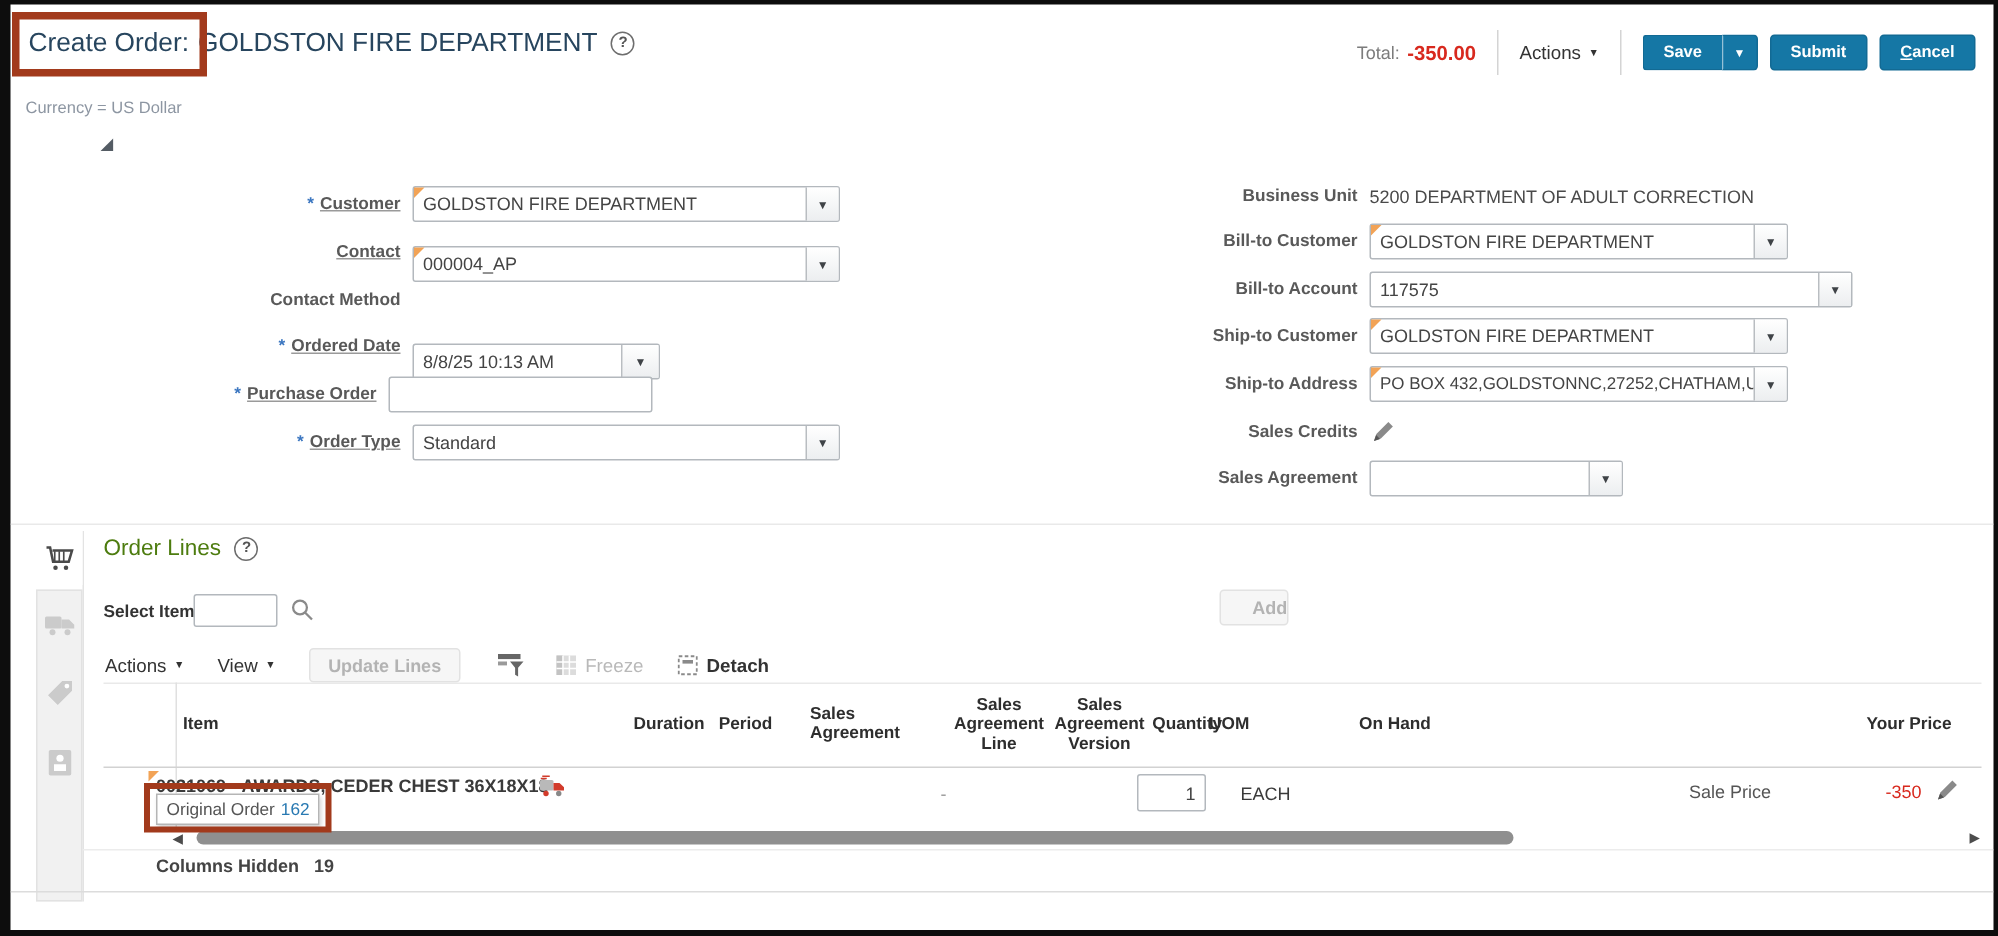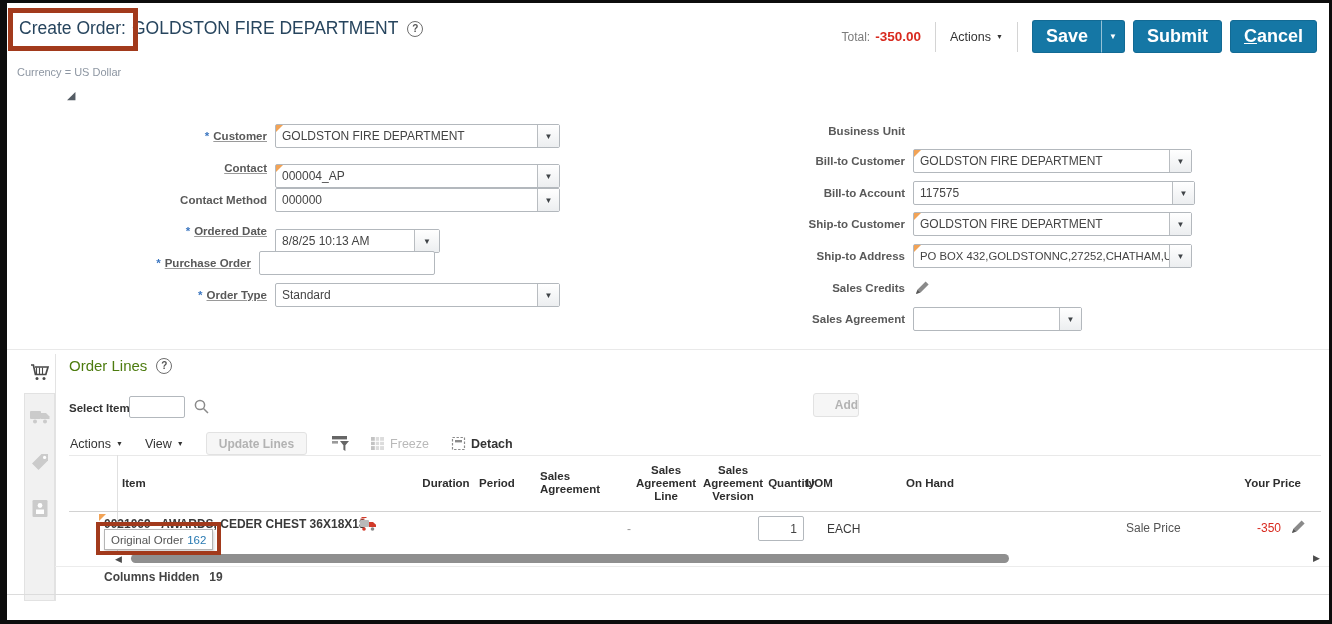--- a/index.html
+++ b/index.html
@@ -18,21 +18,21 @@
     width:16px; height:16px; border:1.4px solid #6e6e6e; border-radius:50%;
     color:#555; font-size:10px; font-weight:bold; margin-left:9px; }
   .help-icon::before { content:"?"; }
   .hdr-right { display:flex; align-items:center; }
   .total-label { font-size:12px; color:#7c7c7c; margin-right:5px; }
   .total-value { font-size:13.5px; color:#d8291e; font-weight:bold; }
   .vsep { width:1px; height:30px; background:#d4d4d4; margin:0 14px; }
   .menu-btn { font-size:12.5px; color:#333; display:flex; align-items:center; cursor:pointer; }
   .caret::after { content:"▼"; font-size:7px; margin-left:5px; color:#333; }
   .btn { display:inline-block; background:#1577a5; color:#fff; font-weight:bold;
-    font-size:18px; padding:5px 13px; border-radius:3px; border:1px solid #126a94;
+    font-size:11px; padding:5px 13px; border-radius:3px; border:1px solid #126a94;
     cursor:pointer; }
   .btn-cancel::first-letter { text-decoration:underline; }
   .save-split { display:flex; }
   .save-main { border-radius:3px 0 0 3px; border-right:none; }
   .save-arrow { background:#1577a5; border:1px solid #126a94; border-left:1px solid rgba(255,255,255,.55);
     border-radius:0 3px 3px 0; width:24px; display:flex; align-items:center; justify-content:center;
     color:#fff; font-size:8px; cursor:pointer; }
   .save-arrow::before { content:"▼"; }
   .currency-note { font-size:11px; color:#8d96a2; }
   .collapse-tri { font-size:11px; color:#545c64; cursor:pointer; }
@@ -134,24 +134,20 @@
       </label>
     <div class="sel corner" style="width:285px;margin-top:16px;">
       <span class="val">000004_AP</span>
       <span class="dd"></span>
     </div>
   </div>
   <div class="frow" style="left:40px; top:185px;">
     <label class="flabel lw-left">
         <span class="ltext">Contact Method</span>
       </label>
-    <div class="sel" style="width:285px;">
-      <span class="val">000000</span>
-      <span class="dd"></span>
-    </div>
   </div>
   <div class="frow" style="left:40px; top:216px;">
     <label class="flabel lw-left">
         <span class="ast"></span>
         <span class="ltext u">Ordered Date</span>
       </label>
     <div class="sel" style="width:165px;margin-top:20px;">
       <span class="val">8/8/25 10:13 AM</span>
       <span class="dd" style="width:25px;">
       </span>
@@ -172,35 +168,36 @@
     <div class="sel" style="width:285px;">
       <span class="val">Standard</span>
       <span class="dd"></span>
     </div>
   </div>
 
   <div class="frow" style="left:710px; top:116px;">
     <label class="flabel lw-right">
         <span class="ltext">Business Unit</span>
       </label>
+    <span class="ro-text">5200 DEPARTMENT OF ADULT CORRECTION</span>
   </div>
   <div class="frow" style="left:710px; top:146px;">
     <label class="flabel lw-right">
         <span class="ltext">Bill-to Customer</span>
       </label>
     <div class="sel corner" style="width:279px;">
       <span class="val">GOLDSTON FIRE DEPARTMENT</span>
       <span class="dd"></span>
     </div>
   </div>
   <div class="frow" style="left:710px; top:178px;">
     <label class="flabel lw-right">
         <span class="ltext">Bill-to Account</span>
       </label>
-    <div class="sel" style="width:282px;">
+    <div class="sel" style="width:322px;">
       <span class="val">117575</span>
       <span class="dd"></span>
     </div>
   </div>
   <div class="frow" style="left:710px; top:209px;">
     <label class="flabel lw-right">
         <span class="ltext">Ship-to Customer</span>
       </label>
     <div class="sel corner" style="width:279px;">
       <span class="val">GOLDSTON FIRE DEPARTMENT</span>

